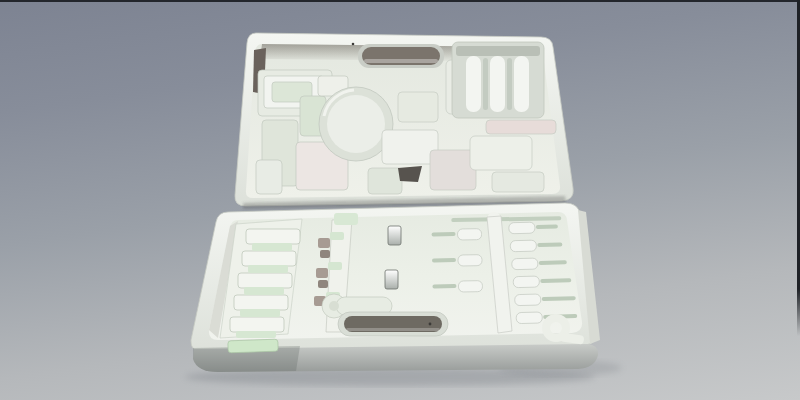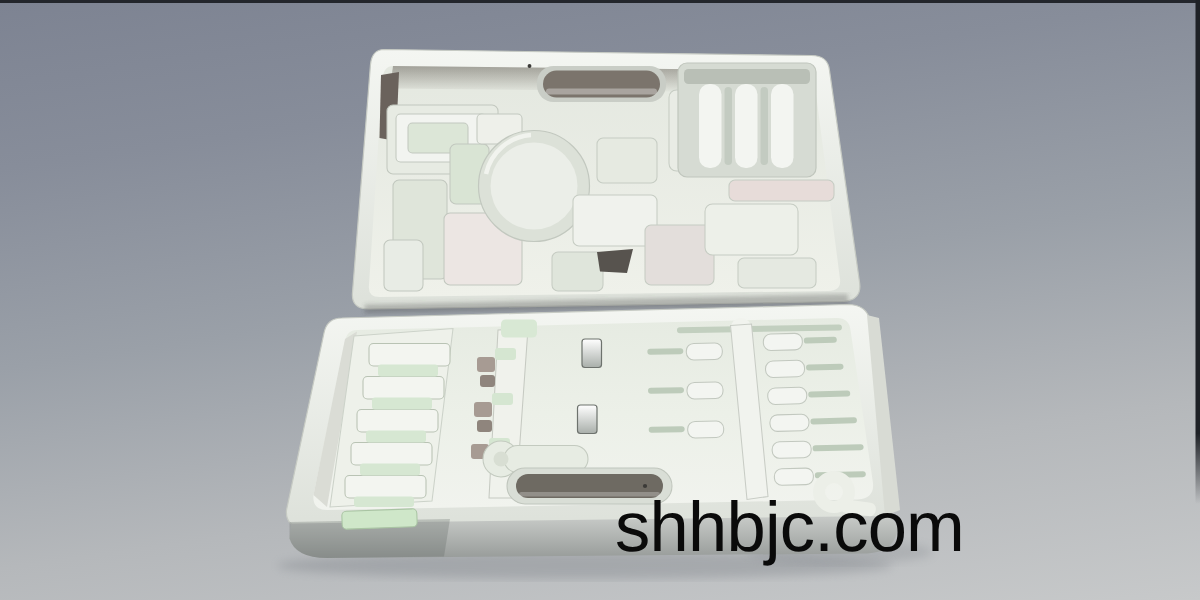--- a/index.html
+++ b/index.html
@@ -202,17 +202,16 @@
         <rect x="542" y="315" width="34" height="4" rx="2" fill="#bdcbba"></rect>
       </g>
 
       <g>
         <circle cx="556" cy="328" r="10" fill="none" stroke="#ecefe8" stroke-width="8"></circle>
         <rect x="560" y="334" width="24" height="9" rx="4" fill="#ecefe8" transform="rotate(8 572 338)"></rect>
       </g>
     </g>
   </svg>
 
-  <div class="watermark">shhbjc.com</div>
 
   <div class="frame-top"></div>
   <div class="frame-right"></div>
 </div>
 
 </body></html>

